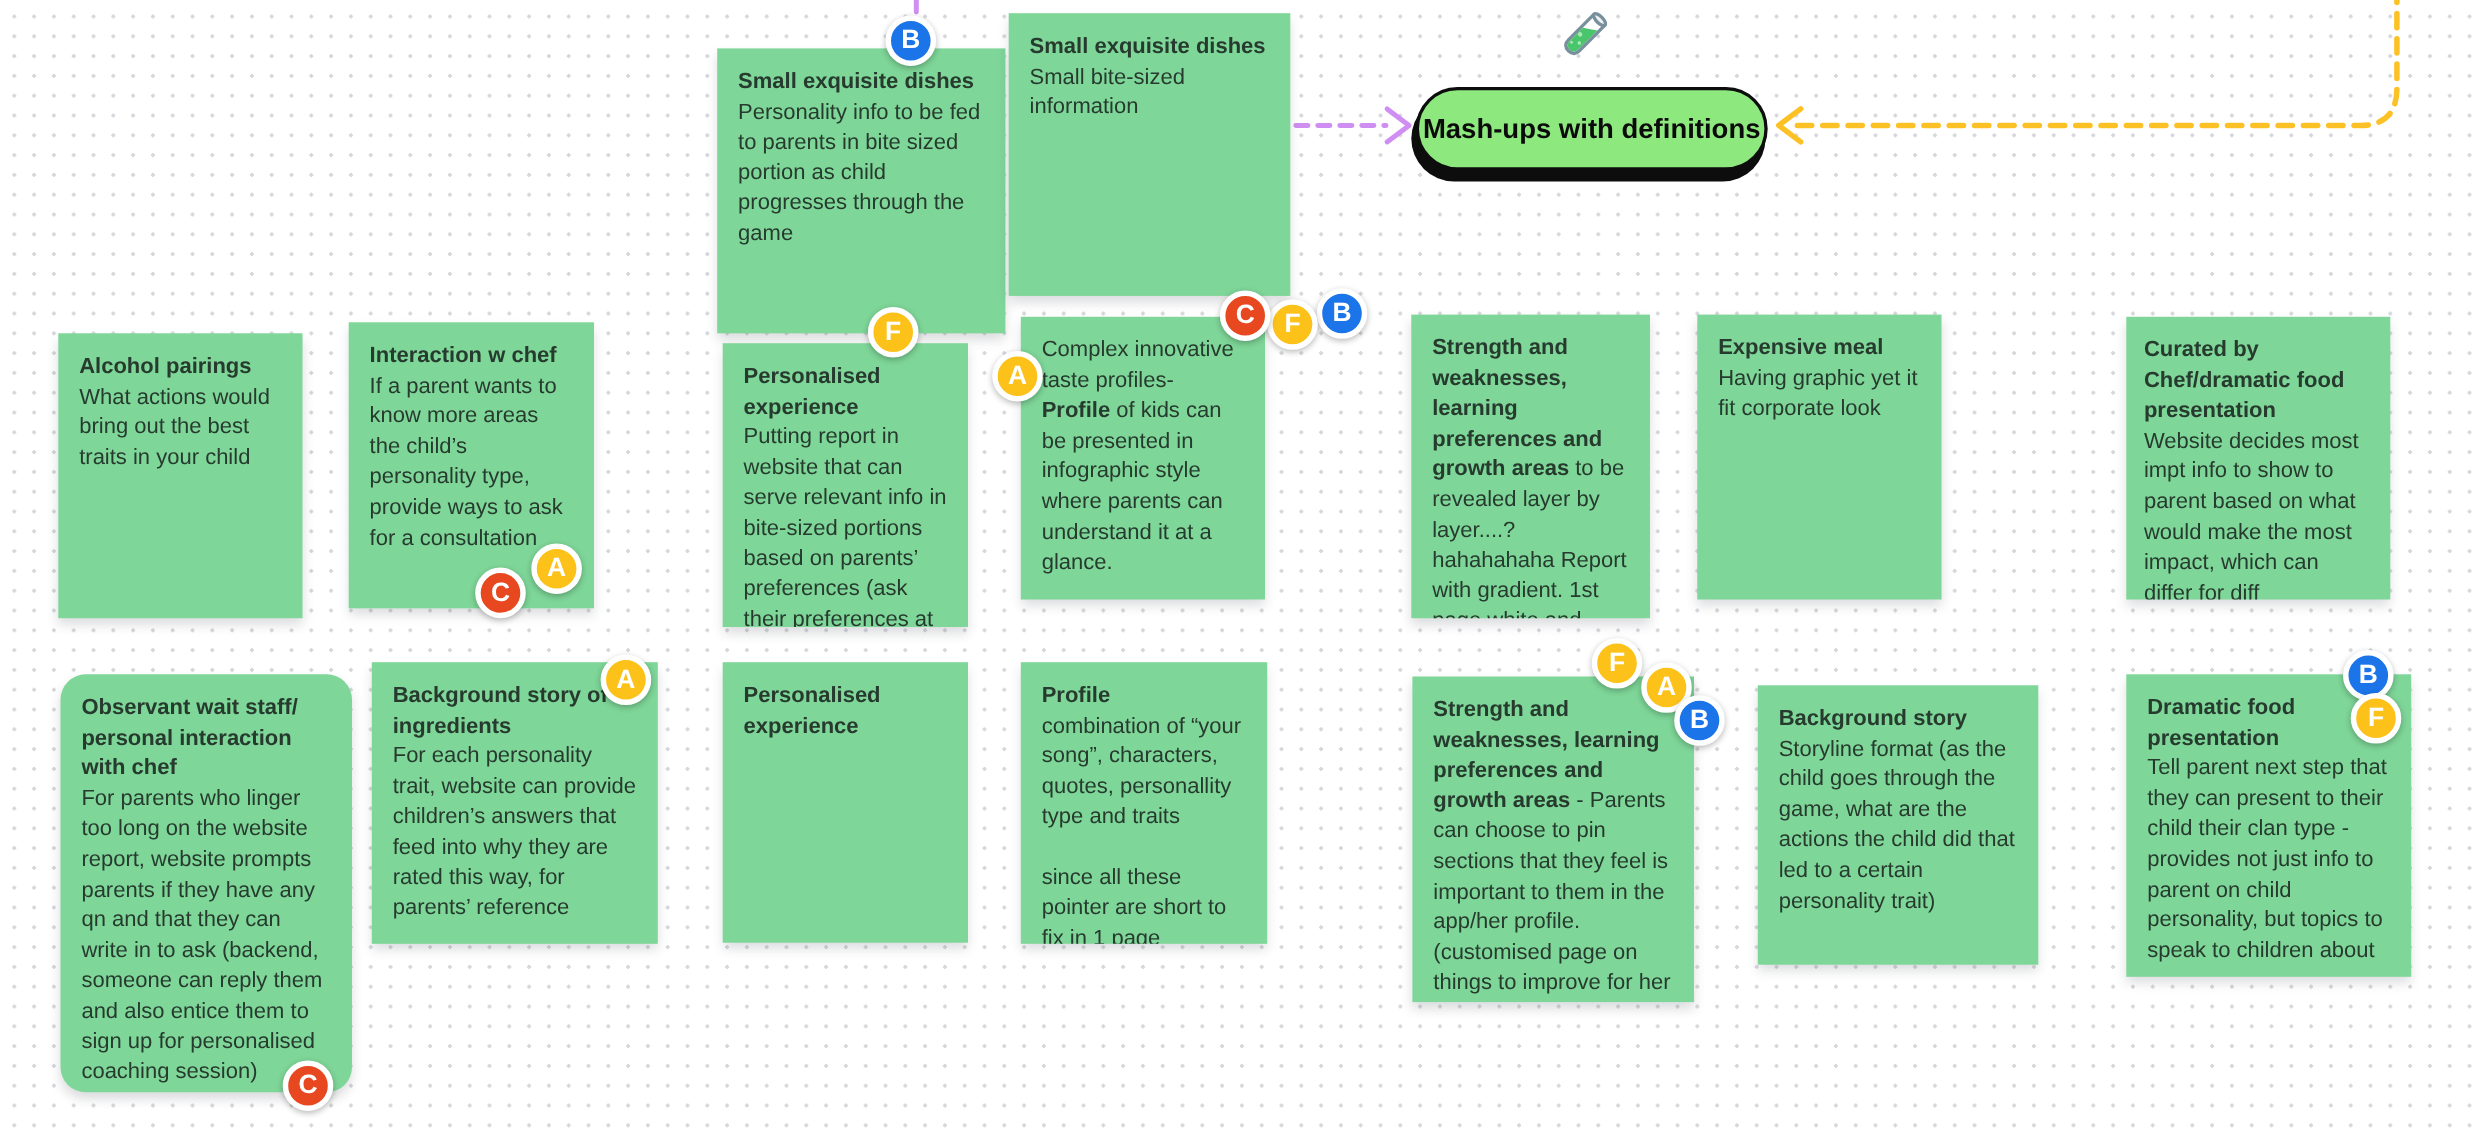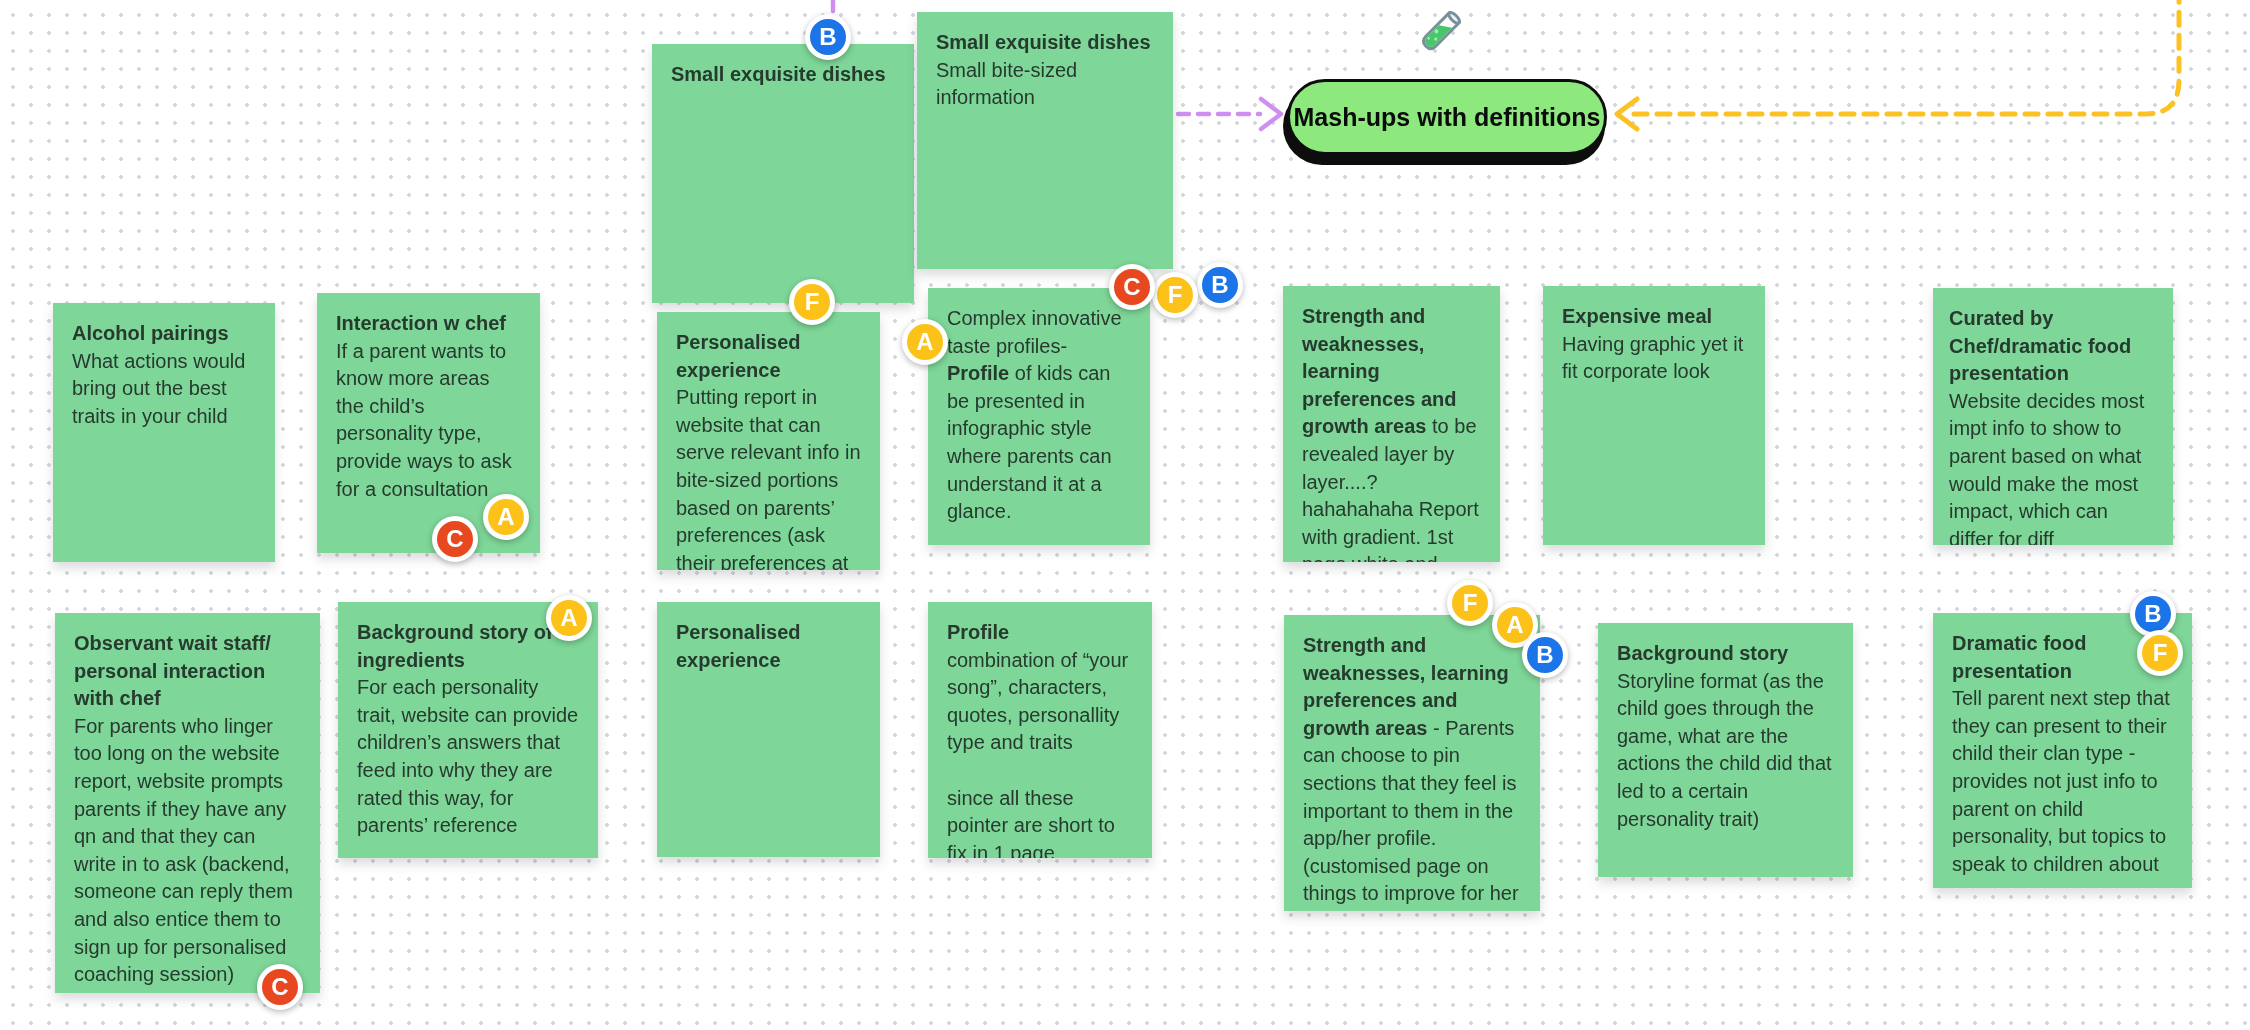--- a/index.html
+++ b/index.html
@@ -59,37 +59,37 @@
   <svg id="connector-layer" width="2250" height="1030" viewBox="0 0 2250 1030">
     <path d="M833 0 V46" fill="none" stroke-width="4.5" stroke-dasharray="11 9" stroke-linecap="round" stroke="#cf8ef2"></path>
     <path d="M1178 114 H1260" fill="none" stroke-width="4.5" stroke-dasharray="11 9" stroke-linecap="round" stroke="#cf8ef2"></path>
     <path d="M1261 99 L1281 114 L1261 129" fill="none" stroke-width="4.5" stroke-linecap="round" stroke-linejoin="round" stroke="#cf8ef2"></path>
     <path d="M1634 114 H2146 Q2179 114 2179 80 V0" fill="none" stroke-width="5" stroke-dasharray="13 10" stroke-linecap="round" stroke="#fcc125"></path>
     <path d="M1637 99 L1617 114 L1637 129" fill="none" stroke-width="5" stroke-linecap="round" stroke-linejoin="round" stroke="#fcc125"></path>
   </svg>
 
   <div id="sticky-layer">
       <div class="sticky" style="left: 652px; top: 44px; width: 262px; height: 259px;"><b>Small exquisite dishes
-</b></div>
+</b><span>Personality info to be fed to parents in bite sized portion as child progresses through the game</span></div>
       <div class="sticky" style="left: 917px; top: 12px; width: 256px; height: 257px;"><b>Small exquisite dishes
 </b><span>Small bite-sized information</span></div>
       <div class="sticky" style="left: 53px; top: 303px; width: 222px; height: 259px;"><b>Alcohol pairings
 </b><span>What actions would bring out the best traits in your child</span></div>
       <div class="sticky" style="left: 317px; top: 293px; width: 223px; height: 260px;"><b>Interaction w chef
 </b><span>If a parent wants to know more areas the child’s personality type, provide ways to ask for a consultation</span></div>
       <div class="sticky" style="left: 657px; top: 312px; width: 223px; height: 258px;"><b>Personalised experience
 </b><span>Putting report in website that can serve relevant info in bite-sized portions based on parents’ preferences (ask their preferences at sign up page)</span></div>
       <div class="sticky" style="left: 928px; top: 288px; width: 222px; height: 257px;"><span>Complex innovative taste profiles-
 </span><b>Profile</b><span> of kids can be presented in infographic style where parents can understand it at a glance.</span></div>
       <div class="sticky" style="left: 1283px; top: 286px; width: 217px; height: 276px;"><b>Strength and weaknesses, learning preferences and growth areas</b><span> to be revealed layer by layer....? hahahahaha Report with gradient. 1st page white and transits to jdfksafdk  (all in pastel tone)</span></div>
       <div class="sticky" style="left: 1543px; top: 286px; width: 222px; height: 259px;"><b>Expensive meal
 </b><span>Having graphic yet it fit corporate look</span></div>
       <div class="sticky" style="left: 1933px; top: 288px; width: 240px; height: 257px; padding-left: 16px;"><b>Curated by Chef/dramatic food presentation
 </b><span>Website decides most impt info to show to parent based on what would make the most impact, which can differ for diff personality types</span></div>
-      <div class="sticky" style="left: 55px; top: 613px; width: 265px; height: 380px;"><b>Observant wait staff/ personal interaction with chef
+      <div class="sticky" style="left: 55px; top: 613px; width: 265px; height: 380px; border-radius: 23px;"><b>Observant wait staff/ personal interaction with chef
 </b><span>For parents who linger too long on the website report, website prompts parents if they have any qn and that they can write in to ask (backend, someone can reply them and also entice them to sign up for personalised coaching session)</span></div>
       <div class="sticky" style="left: 338px; top: 602px; width: 260px; height: 256px;"><b>Background story of ingredients
 </b><span>For each personality trait, website can provide children’s answers that feed into why they are rated this way, for parents’ reference</span></div>
       <div class="sticky" style="left: 657px; top: 602px; width: 223px; height: 255px;"><b>Personalised experience
 </b></div>
       <div class="sticky" style="left: 928px; top: 602px; width: 224px; height: 256px;"><b>Profile
 </b><span>combination of “your song”, characters, quotes, personallity type and traits
 
 since all these pointer are short to fix in 1 page</span></div>
       <div class="sticky" style="left: 1284px; top: 615px; width: 256px; height: 296px;"><b>Strength and weaknesses, learning preferences and growth areas</b><span> - Parents can choose to pin sections that they feel is important to them in the app/her profile. (customised page on things to improve for her kid)</span></div>

